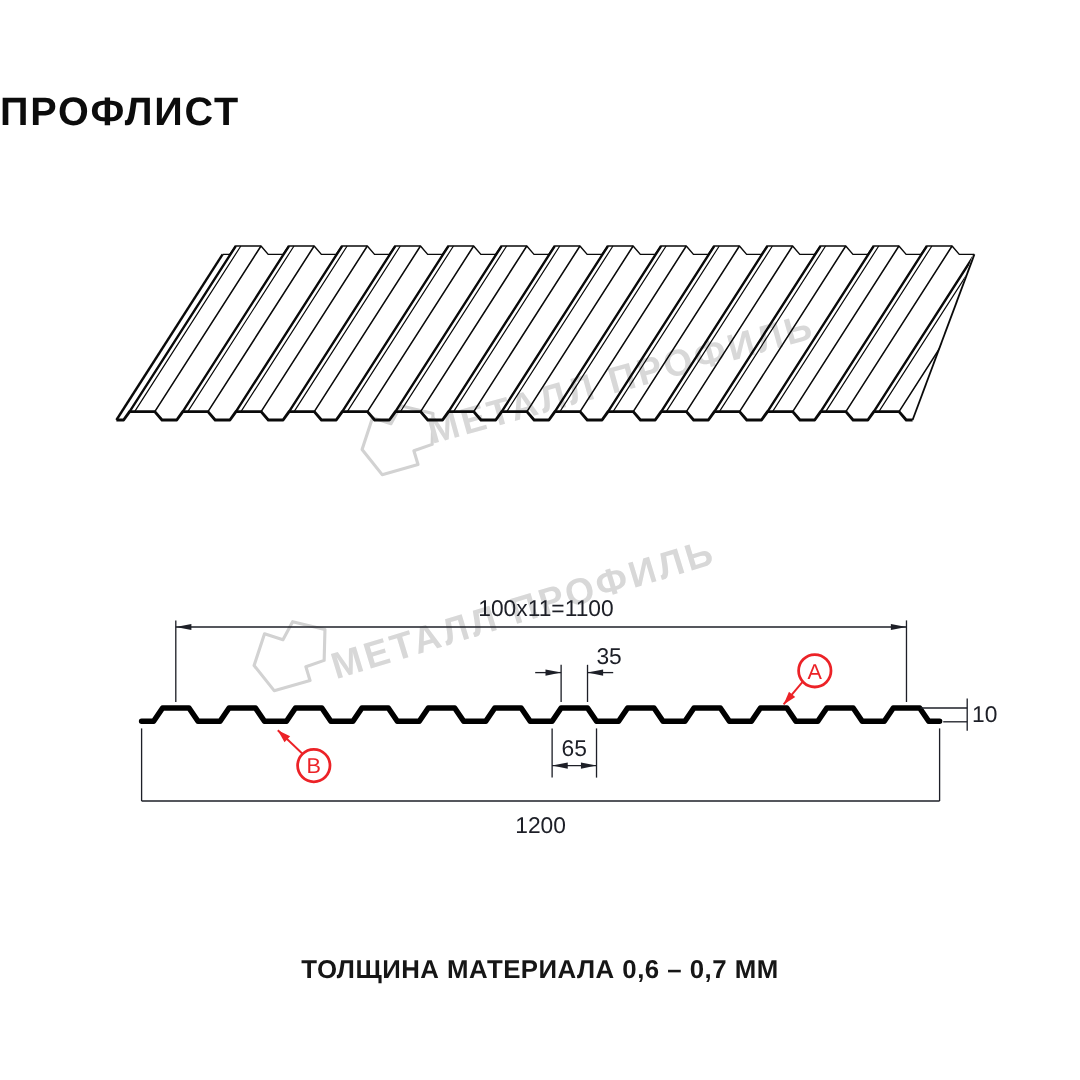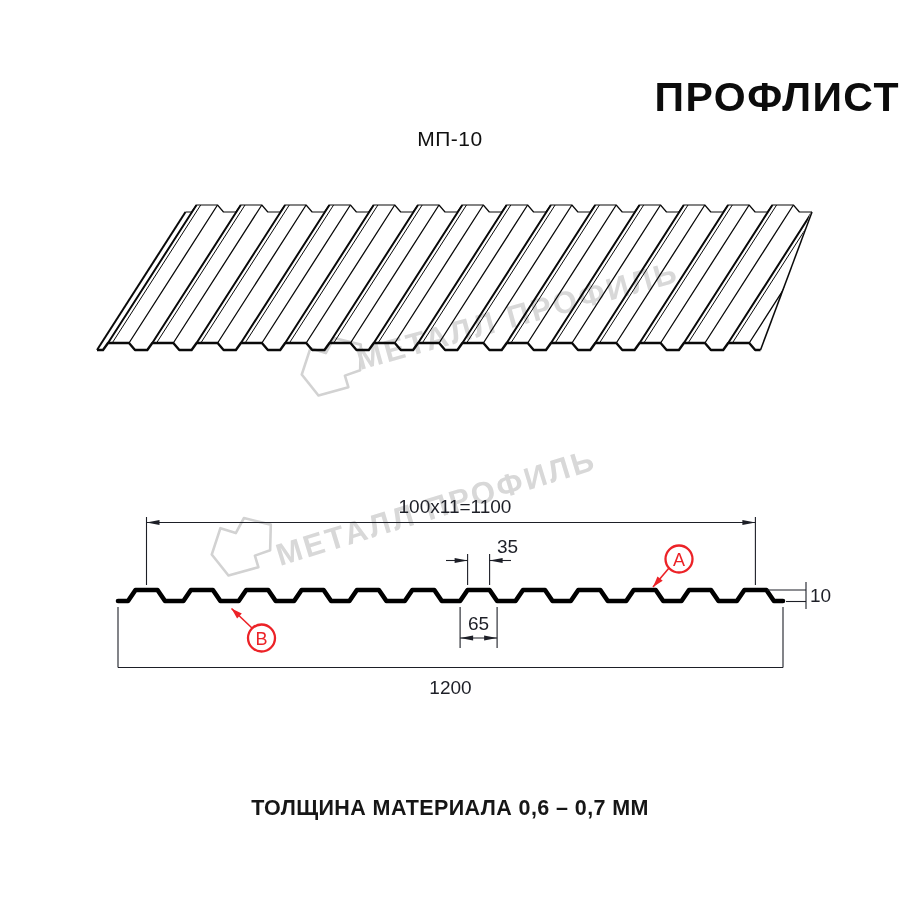--- a/index.html
+++ b/index.html
@@ -1,35 +1,34 @@
 <!DOCTYPE html>
 <html><head>
 <meta charset="utf-8">
 <style>
   html,body{margin:0;padding:0;background:#ffffff;}
   .page{position:relative;width:900px;height:900px;background:#ffffff;overflow:hidden;
         font-family:"Liberation Sans",sans-serif;}
-  .title{position:absolute;top:74px;left:0;width:900px;text-align:right;
-         font-size:41px;font-weight:700;letter-spacing:1.5px;color:#0c0c0c;}
+  .title{position:absolute;top:74px;left:0;width:900px;text-align:left;
+         font-size:33px;font-weight:700;letter-spacing:1.5px;color:#0c0c0c;}
   .subtitle{position:absolute;top:127px;left:0;width:900px;text-align:center;
          font-size:21px;font-weight:500;letter-spacing:0.5px;color:#101010;}
   .footer{position:absolute;top:796px;left:0;width:900px;text-align:center;
          font-size:21.5px;font-weight:600;letter-spacing:0.4px;color:#161616;}
   svg{position:absolute;top:0;left:0;}
   .dimtxt{font-family:"Liberation Sans",sans-serif;font-size:19px;fill:#1d1f27;}
   .redtxt{font-family:"Liberation Sans",sans-serif;font-size:18px;fill:#ec2227;}
   .wmtxt{font-family:"Liberation Sans",sans-serif;font-weight:700;font-size:31px;fill:#d8d8d8;}
 </style>
 </head>
 <body>
 
 <div class="page">
 
   <div class="title">ПРОФЛИСТ</div>
-  <div class="subtitle">МП-10</div>
 
   <svg width="900" height="900" viewBox="0 0 900 900">
     <defs>
       <marker id="arrB" viewBox="-14 -4 15 8" refX="0" refY="0" markerWidth="15" markerHeight="8" markerUnits="userSpaceOnUse" orient="auto-start-reverse">
         <path d="M0,0 L-13,-2.6 L-13,2.6 Z" fill="#1d1f27"></path>
       </marker>
       <marker id="arrR" viewBox="-12 -4 13 8" refX="0" refY="0" markerWidth="13" markerHeight="8" markerUnits="userSpaceOnUse" orient="auto-start-reverse">
         <path d="M0,0 L-11,-3.4 L-11,3.4 Z" fill="#ec2227"></path>
       </marker>
       <clipPath id="sheetClip">

